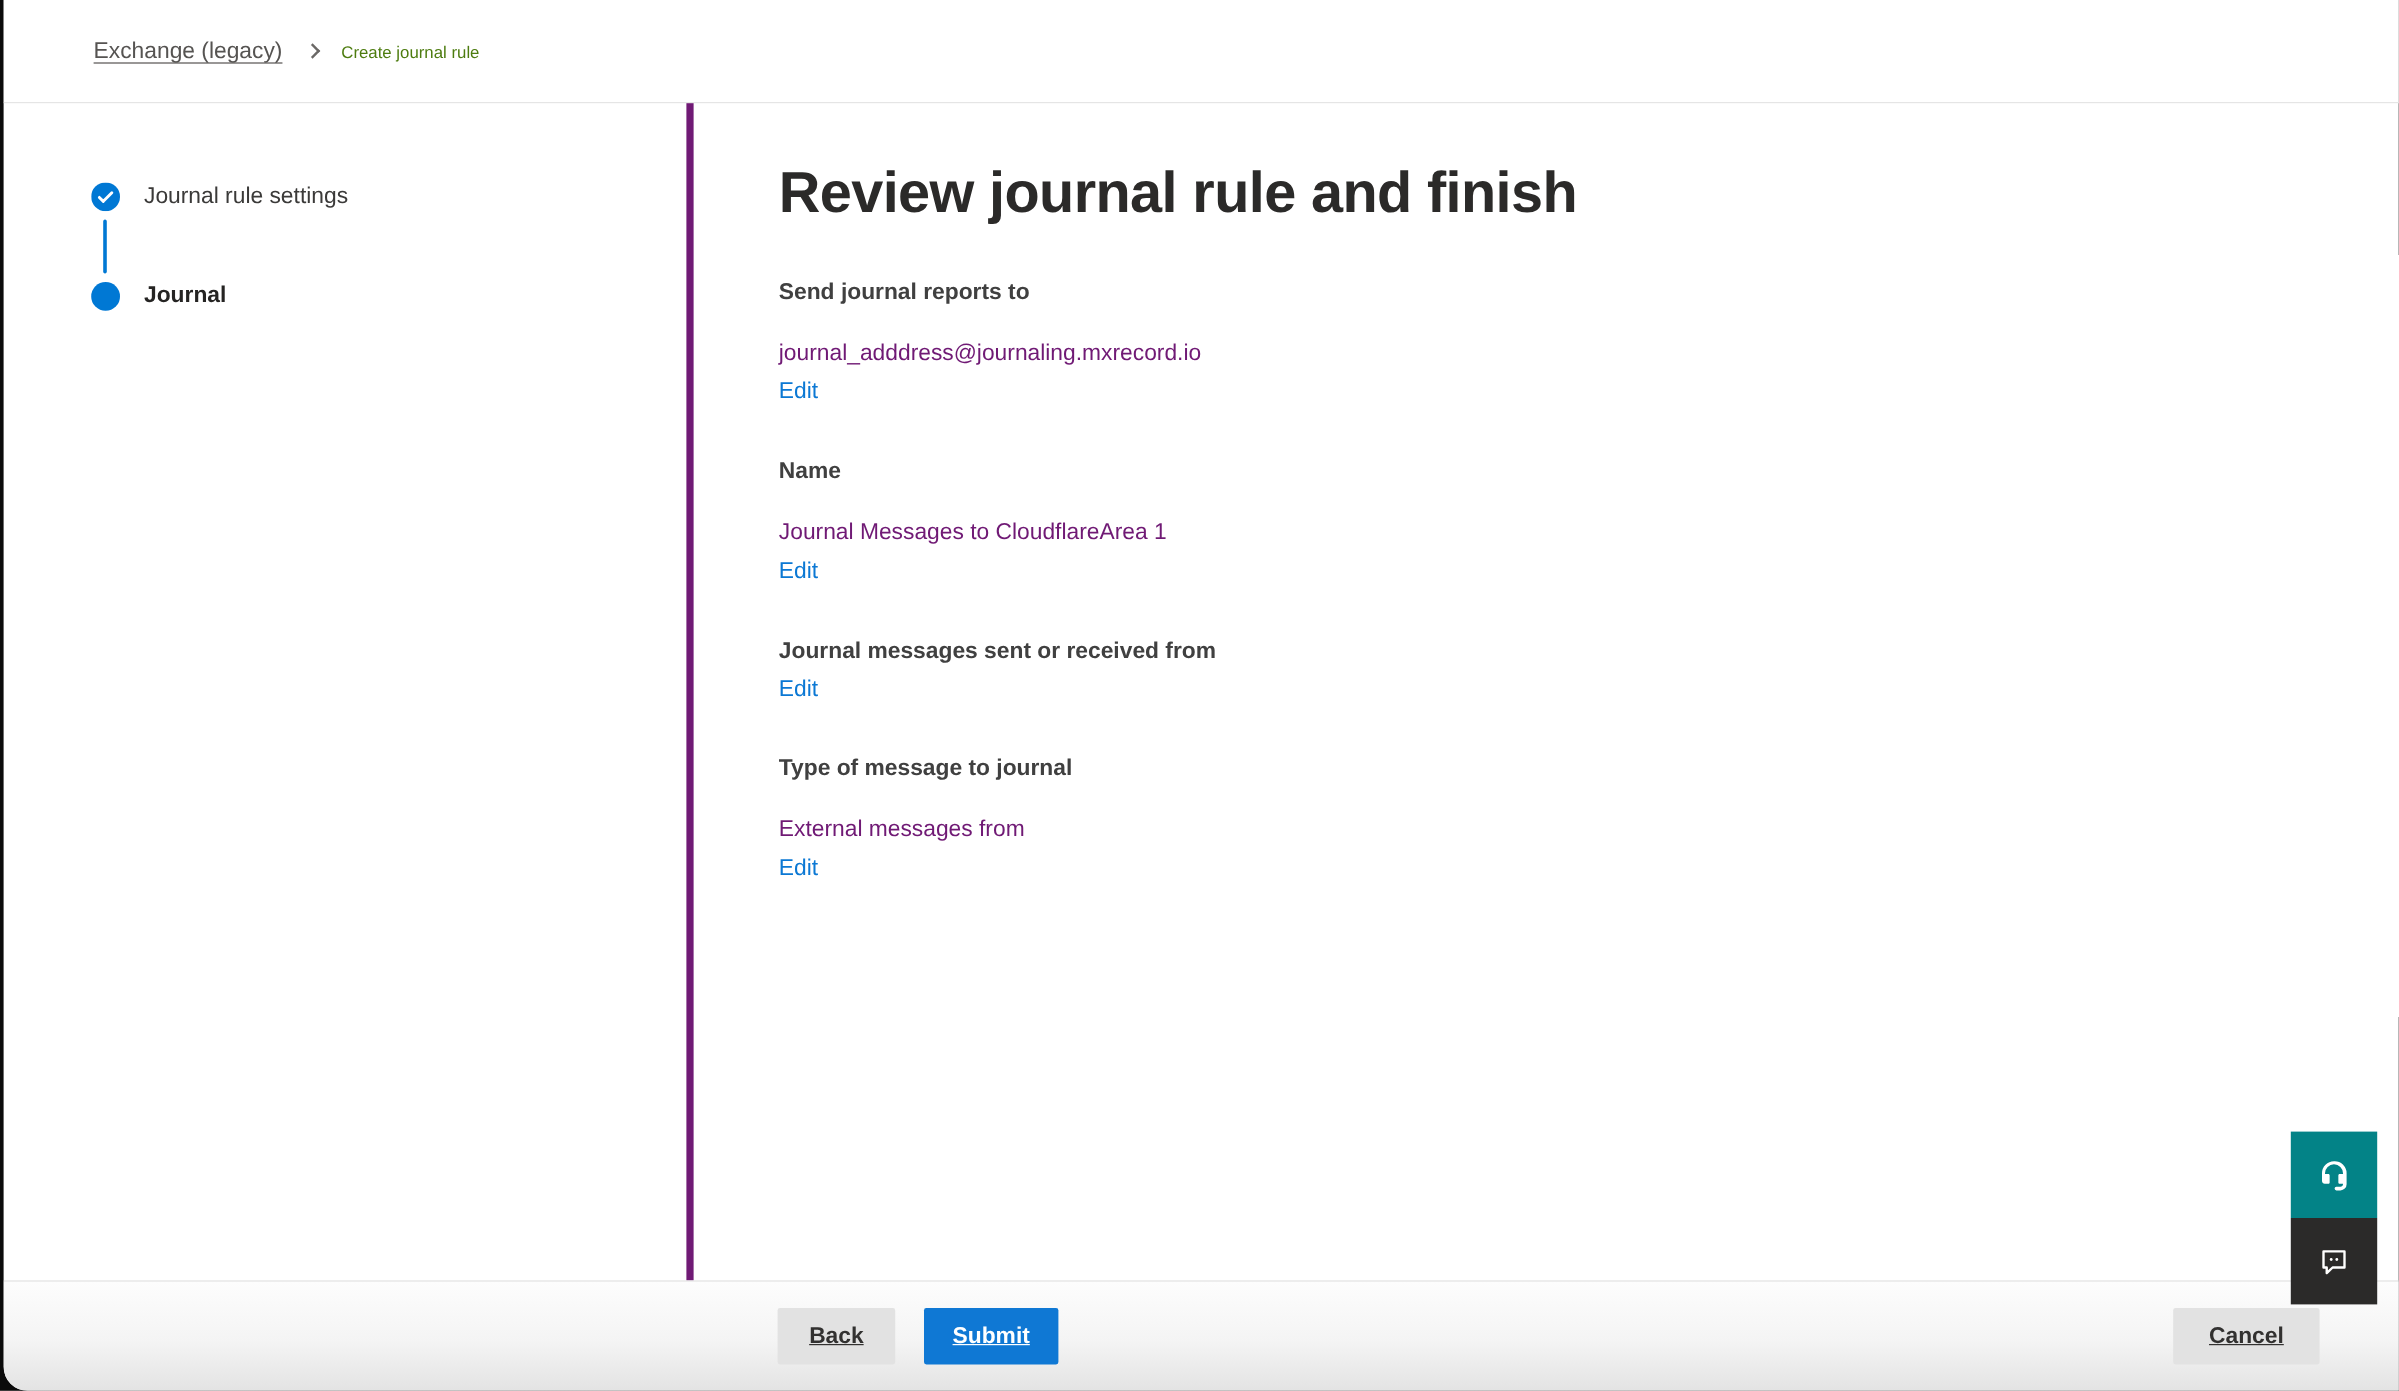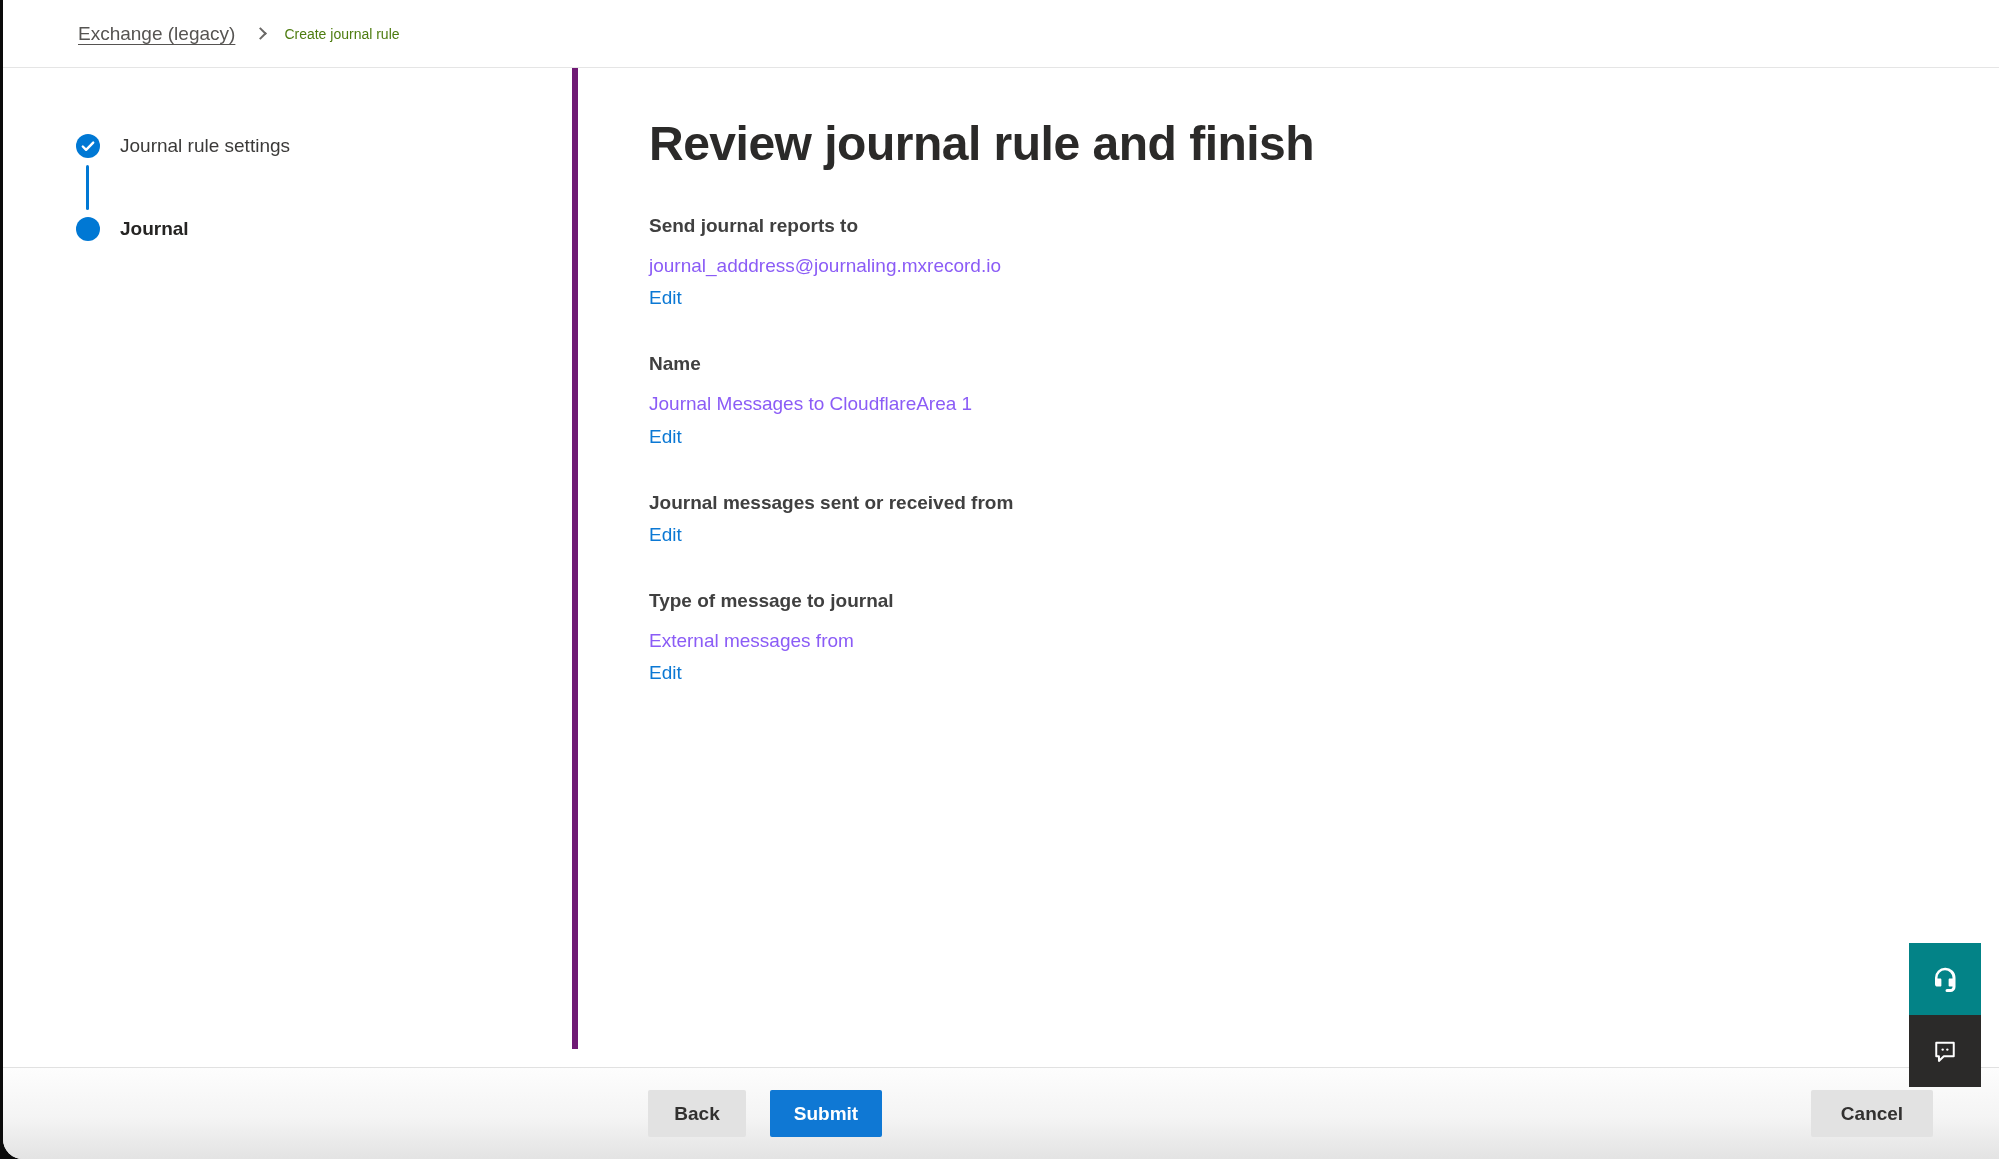--- a/index.html
+++ b/index.html
@@ -13,21 +13,21 @@
   .window {
     position:absolute; left:3px; top:0;
     width:1996px; height:1159px;
     background:#ffffff;
     border-bottom-left-radius:20px;
     overflow:hidden;
   }
 
   
   .topbar {
-    height:68px;
+    height:86px;
     border-bottom:1px solid #e5e5e5;
     display:flex; align-items:center;
     padding-left:75px;
     background:#ffffff;
   }
   .crumb-link {
     font-size:19px; color:#565452;
     text-decoration:underline; text-underline-offset:4px;
     cursor:pointer;
   }
@@ -59,39 +59,39 @@
   }
 
   .content { flex:1; padding:48px 60px 0 71px; }
   .page-title {
     font-size:48px; font-weight:700; color:#2b2a29;
     letter-spacing:-0.5px;
     margin-bottom:42px;
   }
   .section { margin-bottom:42px; }
   .section-label { font-size:19px; font-weight:600; color:#404040; line-height:1.35; }
-  .section-value { font-size:19px; color:#8b5cf6; margin-top:14px; line-height:1.35; }
+  .section-value { font-size:19px; color:#701a75; margin-top:25px; line-height:1.35; }
   .edit-link {
     display:inline-block; margin-top:9px;
     font-size:19px; color:#0b78d4; cursor:pointer;
   }
 
   
   .footer {
     position:absolute; left:0; bottom:0; width:100%; height:92px;
     border-top:1px solid #e1e1e1;
     background:linear-gradient(180deg,#fdfdfd 0%,#f4f4f4 55%,#e3e3e3 100%);
     display:flex; align-items:center;
     padding-left:645px; padding-right:66px;
   }
   .btn {
     font-family:inherit;
     font-size:19px; font-weight:600;
     border:none; border-radius:2px;
-    height:47px; cursor:pointer;
+    height:47px; cursor:pointer;text-decoration:underline;
   }
   .btn-gray { background:#e2e2e2; color:#323130; }
   .btn-back { width:98px; }
   .btn-submit { width:112px; margin-left:24px; background:#0f78d4; color:#ffffff; }
   .btn-cancel { width:122px; margin-left:auto; }
 
   
   .float-stack {
     position:absolute; right:18px; top:943px;
     display:flex; flex-direction:column; z-index:20;

